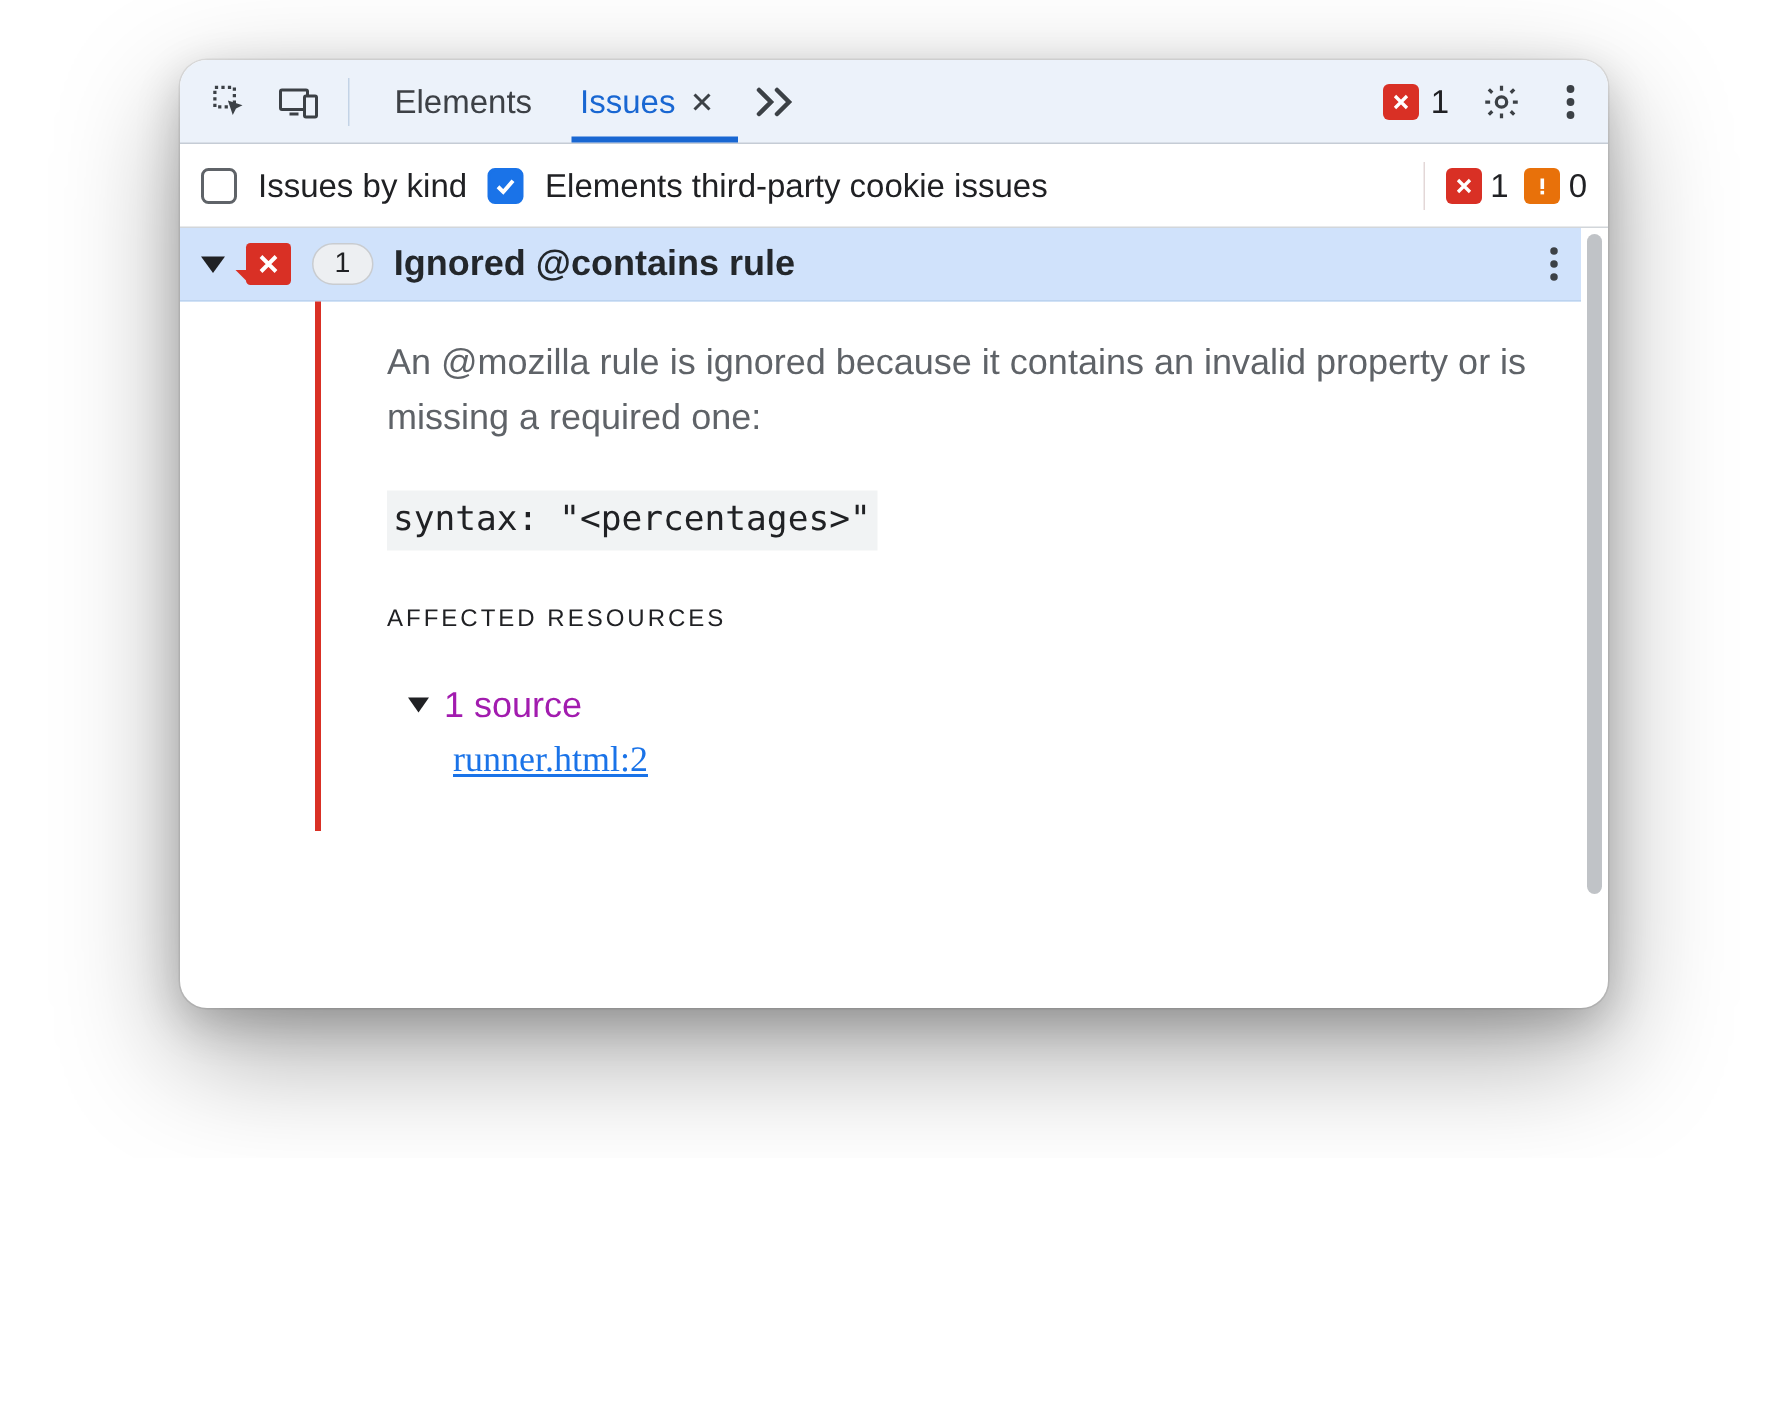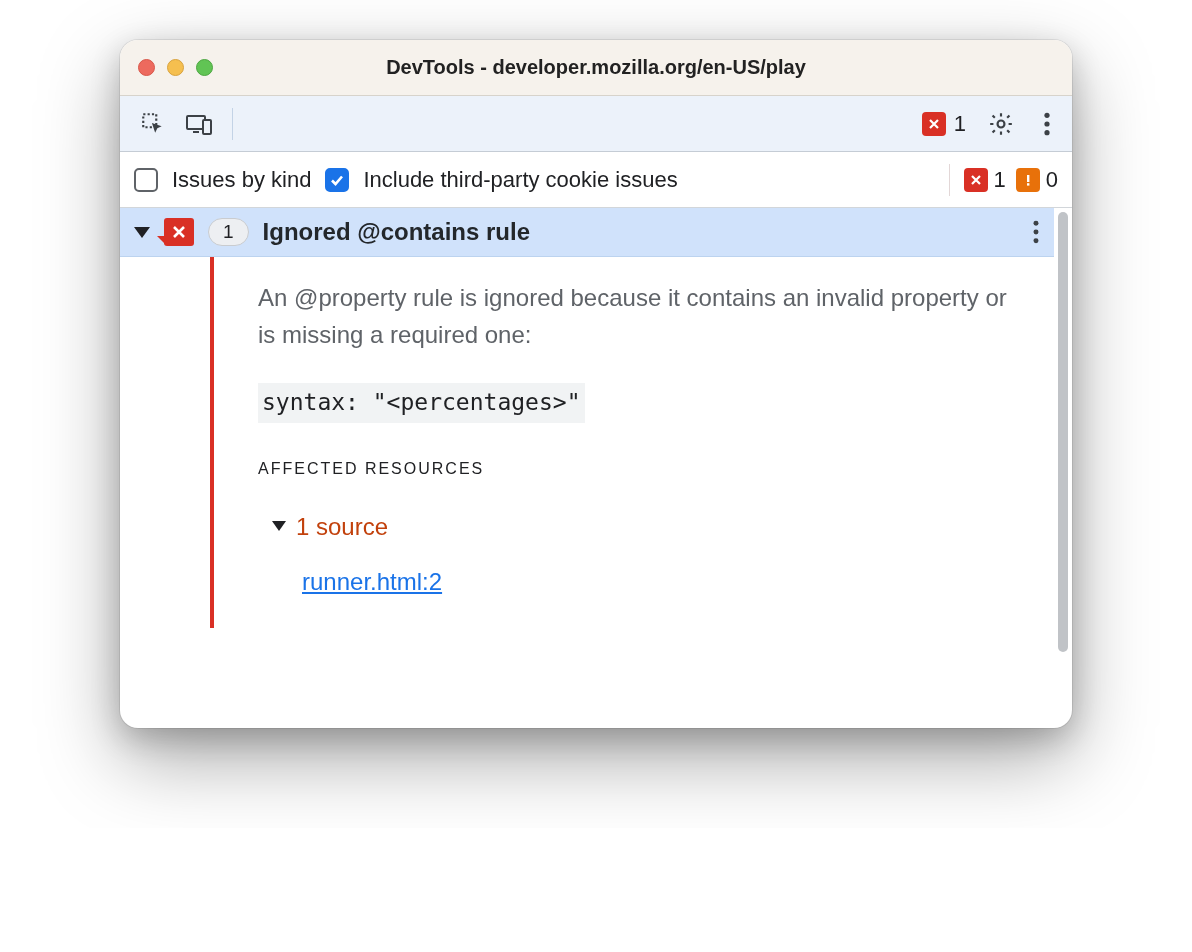--- a/index.html
+++ b/index.html
@@ -159,69 +159,80 @@
     color:#202124; font-size:23px;
     display:inline-block;
     white-space:nowrap;
   }
   .section-title {
     margin-top:34px;
     letter-spacing:2px; font-size:16px; color:#202124;
     font-weight:500;
   }
   .source-line {
-    margin-top:26px; color:#c2410c; font-size:24px;
+    margin-top:26px; color:#a21caf; font-size:24px;
     display:flex; align-items:center; gap:10px; padding-left:14px;
   }
   .source-line .tri-sm {
     width:0; height:0; border-left:7px solid transparent;
     border-right:7px solid transparent; border-top:10px solid #202124;
   }
   .link {
-    margin-top:18px; padding-left:44px;
+    padding-left:44px;font-family:Liberation Serif, serif;
   }
   .link a {
     color:#1a73e8; text-decoration:underline; font-size:24px;
   }
 
   svg { display:block; }
 </style>
 </head>
 <body>
 
 <div class="window">
 
-  <div class="titlebar">
-    <div class="traffic-lights">
-      <div class="tl red"></div>
-      <div class="tl yellow"></div>
-      <div class="tl green"></div>
-    </div>
-    <div class="title">DevTools - developer.mozilla.org/en-US/play</div>
-  </div>
 
   <div class="toolbar">
 
     <div class="tool-ic">
       <svg width="26" height="26" viewBox="0 0 24 24" fill="none" stroke="#3c4146" stroke-width="2">
         <rect x="3" y="3" width="12" height="12" stroke-dasharray="2 2"></rect>
         <path d="M11 11 L20 14 L16 16 L14 20 Z" fill="#3c4146" stroke="none"></path>
       </svg>
     </div>
 
     <div class="tool-ic">
       <svg width="28" height="26" viewBox="0 0 28 24" fill="none" stroke="#3c4146" stroke-width="2">
         <rect x="2" y="4" width="18" height="13" rx="1"></rect>
         <line x1="8" y1="20" x2="14" y2="20"></line>
         <rect x="18" y="8" width="8" height="14" rx="1" fill="#ecf2fa"></rect>
       </svg>
     </div>
 
     <div class="divider"></div>
 
+    <div class="tabs">
+      <div class="tab">
+        <span>Elements</span>
+      </div>
+      <div class="tab active">
+        <span>Issues</span>
+        <span class="close-x">
+          <svg width="16" height="16" viewBox="0 0 16 16" stroke="#3c4146" stroke-width="2">
+              <path d="M3 3 L13 13 M13 3 L3 13"></path>
+            </svg>
+        </span>
+      </div>
+      <div class="tab" style="padding:0 10px">
+        <svg width="30" height="20" viewBox="0 0 30 20" fill="none" stroke="#3c4146" stroke-width="3" stroke-linecap="round">
+          <path d="M4 5 L12 13 L4 21" transform="translate(0,-3)"></path>
+          <path d="M16 5 L24 13 L16 21" transform="translate(0,-3)"></path>
+        </svg>
+      </div>
+    </div>
 
     <div class="toolbar-spacer"></div>
 
     <div class="errbadge">
       <span class="sq red">
         <svg width="14" height="14" viewBox="0 0 14 14" stroke="#fff" stroke-width="2.2">
             <path d="M3 3 L11 11 M11 3 L3 11"></path>
           </svg>
       </span>
       <span>1</span>
@@ -245,21 +256,21 @@
 
   <div class="options">
     <span class="chk"></span>
     <span>Issues by kind</span>
 
     <span class="chk checked">
       <svg width="16" height="16" viewBox="0 0 16 16" stroke="#fff" stroke-width="2.6" fill="none">
           <path d="M3 8.5 L6.5 12 L13 4.5"></path>
         </svg>
     </span>
-    <span>Include third-party cookie issues</span>
+    <span>Elements third-party cookie issues</span>
 
     <div class="vdiv"></div>
 
     <div class="counts">
       <div class="cnt">
         <span class="sq red">
           <svg width="14" height="14" viewBox="0 0 14 14" stroke="#fff" stroke-width="2.2">
               <path d="M3 3 L11 11 M11 3 L3 11"></path>
             </svg>
         </span>
@@ -296,21 +307,21 @@
               <circle cx="3" cy="12" r="2.3"></circle>
               <circle cx="3" cy="20" r="2.3"></circle>
             </svg>
         </span>
       </div>
 
       <div class="issue-body">
         <div style="width:50px"></div>
         <div class="leftbar"></div>
         <div class="issue-text">
-          <p>An @property rule is ignored because it contains an invalid property or is missing a required one:</p>
+          <p>An @mozilla rule is ignored because it contains an invalid property or is missing a required one:</p>
           <span class="code">syntax: "&lt;percentages&gt;"</span>
 
           <div class="section-title">AFFECTED RESOURCES</div>
 
           <div class="source-line">
             <span class="tri-sm"></span>
             <span>1 source</span>
           </div>
 
           <div class="link">

